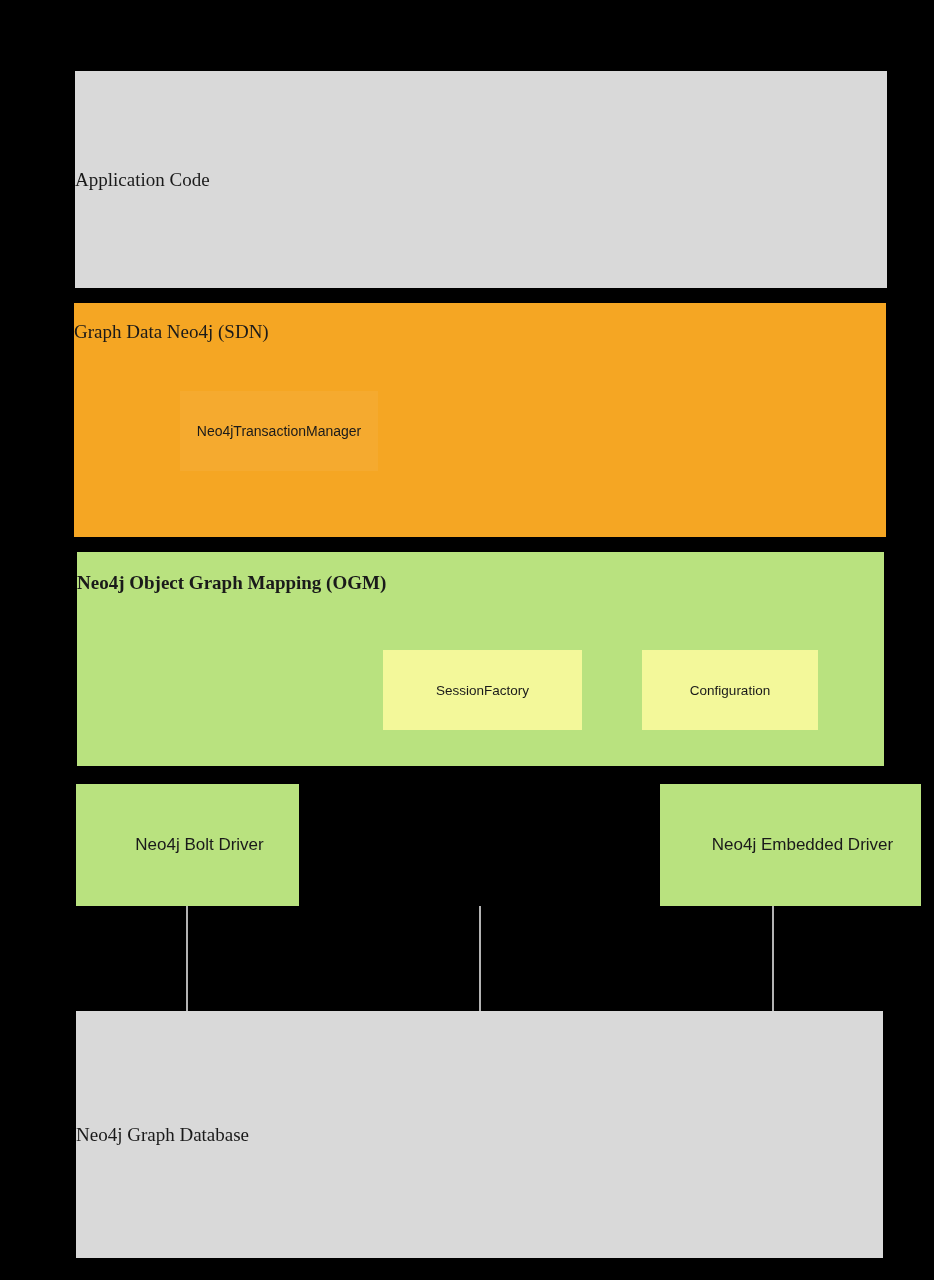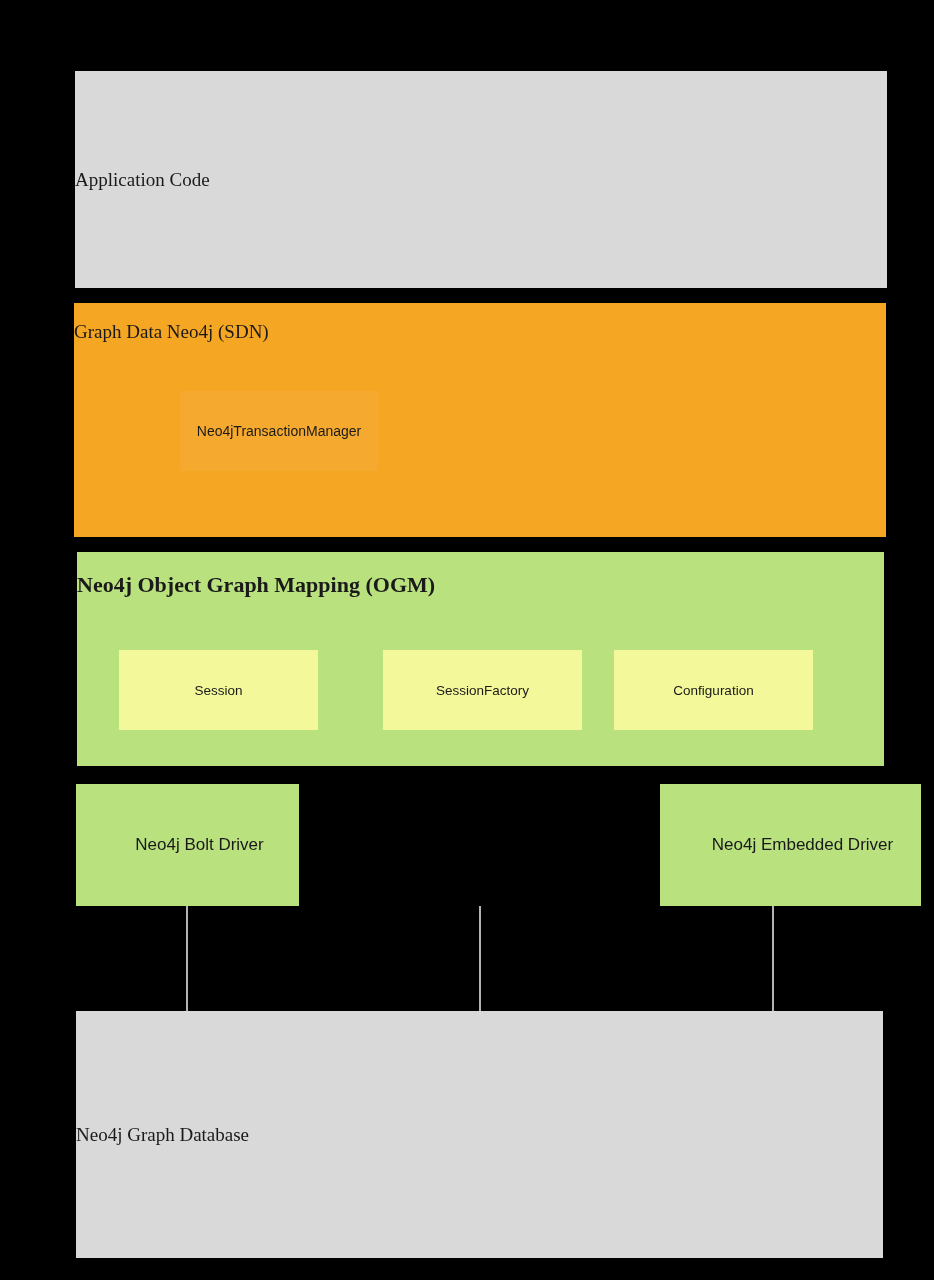--- a/index.html
+++ b/index.html
@@ -69,39 +69,39 @@
   
   #ogm-layer {
     left: 77px;
     top: 552px;
     width: 807px;
     height: 214px;
     background: #b9e27f;
     align-items: flex-start;
   }
   #ogm-layer > .layer-title {
-    font-size: 22px;
+    font-size: 19px;
     font-weight: bold;
     margin-top: 20px;
   }
   .ogm-sub {
     position: absolute;
     box-sizing: border-box;
     background: #f3f89a;
     display: flex;
     align-items: center;
     justify-content: center;
     font-size: 13.5px;
     color: #1a1a1a;
     top: 650px;
     height: 80px;
   }
   #ogm-session       { left: 119px; width: 199px; }
   #ogm-sessionfactory{ left: 383px; width: 199px; }
-  #ogm-configuration { left: 614px; width: 199px; }
+  #ogm-configuration { left: 642px; width: 176px; }
   
   .driver {
     position: absolute;
     box-sizing: border-box;
     background: #b9e27f;
     display: flex;
     align-items: center;
     justify-content: center;
     font-size: 17px;
     color: #1a1a1a;
@@ -149,23 +149,20 @@
   <div class="box" id="sdn-layer">
     <span class="layer-title">Graph Data Neo4j (SDN)</span>
   </div>
   <div class="sdn-sub" id="sdn-txmanager">
     <span>Neo4jTransactionManager</span>
   </div>
 
   <div class="box" id="ogm-layer">
     <span class="layer-title">Neo4j Object Graph Mapping (OGM)</span>
   </div>
-  <div class="ogm-sub" id="ogm-session">
-    <span>Session</span>
-  </div>
   <div class="ogm-sub" id="ogm-sessionfactory">
     <span>SessionFactory</span>
   </div>
   <div class="ogm-sub" id="ogm-configuration">
     <span>Configuration</span>
   </div>
 
   <div class="driver" id="driver-bolt">
     <span>Neo4j Bolt Driver</span>
   </div>

